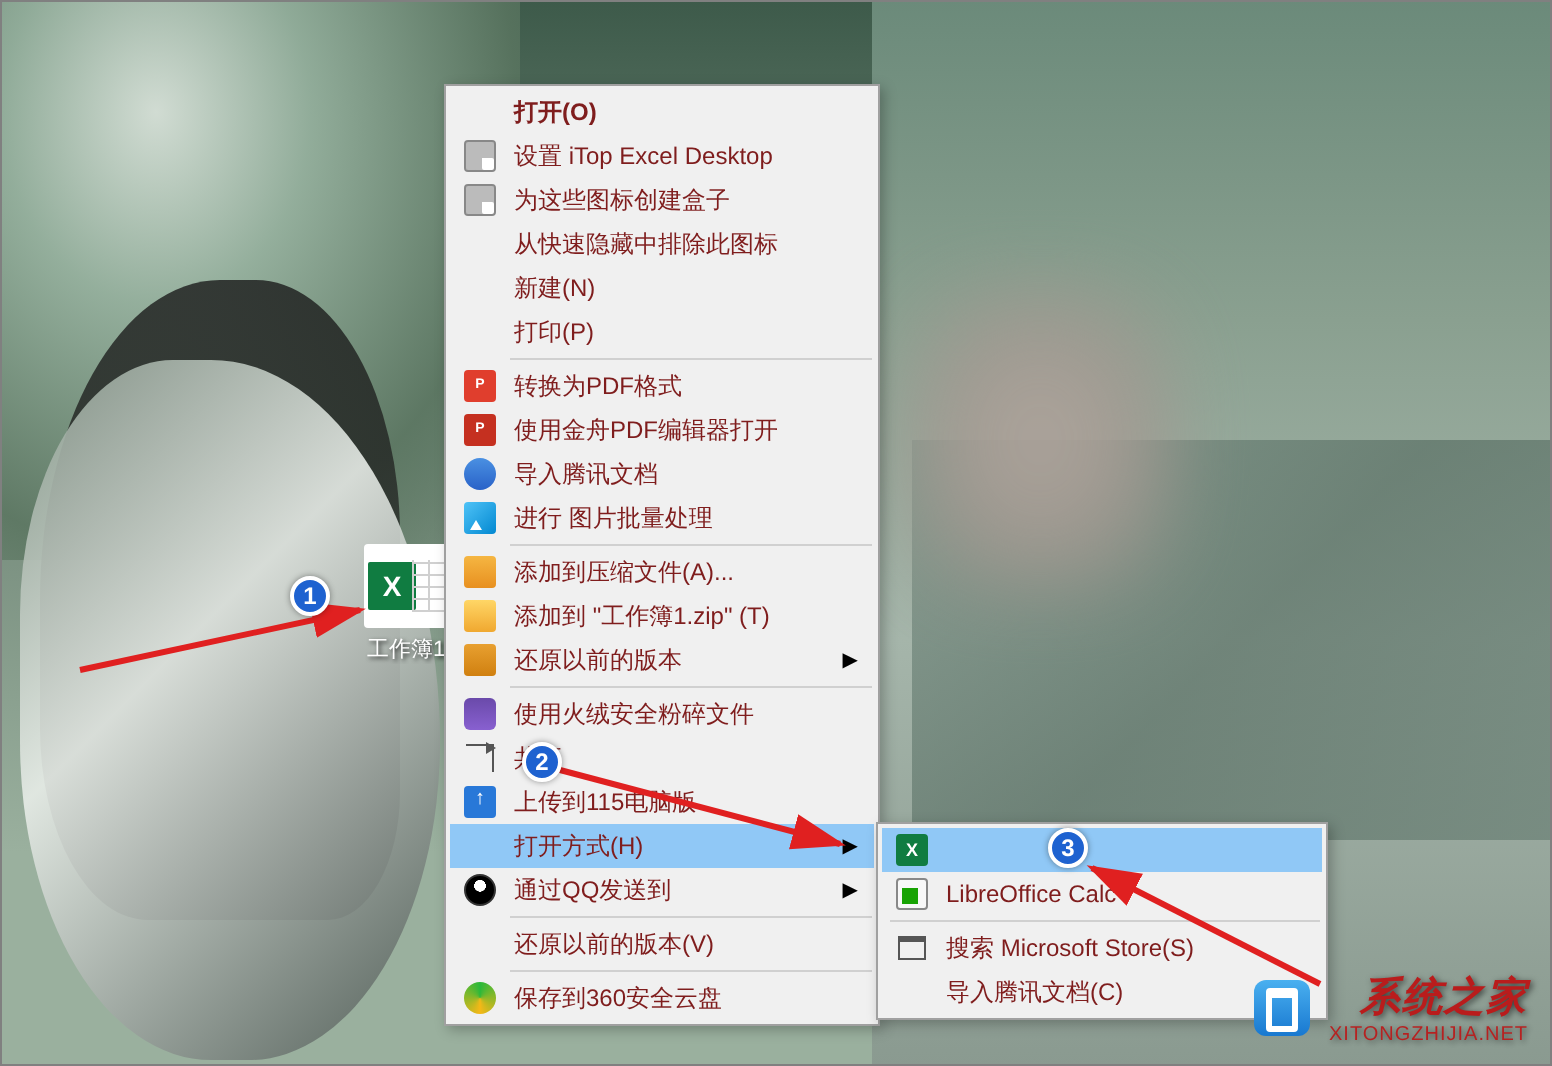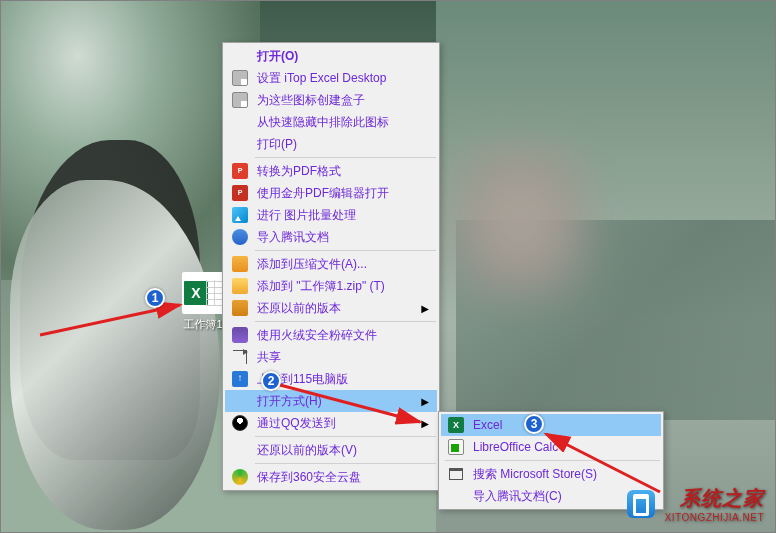--- a/index.html
+++ b/index.html
@@ -129,21 +129,21 @@
     .menu-icon {
       width: 22px; height: 18px;
       display: flex;
       align-items: center;
       justify-content: center;
       flex-shrink: 0;
     }
     .menu-text {
       flex: 1;
       padding-left: 6px;
-      color: #6d28d9;
+      color: #7f1d1d;
       white-space: nowrap;
     }
     .menu-arrow {
       font-size: 10px;
       color: #000;
     }
     .menu-sep {
       height: 1px;
       background: #d0d0d0;
       margin: 2px 1px 2px 30px;
@@ -263,46 +263,50 @@
         <span class="ico ico-grid"></span>
       </span>
     <span class="menu-text">为这些图标创建盒子</span>
   </div>
   <div class="menu-item">
     <span class="menu-icon"></span>
     <span class="menu-text">从快速隐藏中排除此图标</span>
   </div>
   <div class="menu-item">
     <span class="menu-icon"></span>
+    <span class="menu-text">新建(N)</span>
+  </div>
+  <div class="menu-item">
+    <span class="menu-icon"></span>
     <span class="menu-text">打印(P)</span>
   </div>
   <div class="menu-sep"></div>
   <div class="menu-item">
     <span class="menu-icon">
         <span class="ico ico-pdf">P</span>
       </span>
     <span class="menu-text">转换为PDF格式</span>
   </div>
   <div class="menu-item">
     <span class="menu-icon">
         <span class="ico ico-pdf2">P</span>
       </span>
     <span class="menu-text">使用金舟PDF编辑器打开</span>
   </div>
   <div class="menu-item">
     <span class="menu-icon">
+        <span class="ico ico-tencent"></span>
+      </span>
+    <span class="menu-text">导入腾讯文档</span>
+  </div>
+  <div class="menu-item">
+    <span class="menu-icon">
         <span class="ico ico-img"></span>
       </span>
     <span class="menu-text">进行 图片批量处理</span>
-  </div>
-  <div class="menu-item">
-    <span class="menu-icon">
-        <span class="ico ico-tencent"></span>
-      </span>
-    <span class="menu-text">导入腾讯文档</span>
   </div>
   <div class="menu-sep"></div>
   <div class="menu-item">
     <span class="menu-icon">
         <span class="ico ico-zip1"></span>
       </span>
     <span class="menu-text">添加到压缩文件(A)...</span>
   </div>
   <div class="menu-item">
     <span class="menu-icon">
@@ -360,21 +364,20 @@
       </span>
     <span class="menu-text">保存到360安全云盘</span>
   </div>
 </div>
 
 <div class="context-menu sub-menu">
   <div class="menu-item highlighted">
     <span class="menu-icon">
         <span class="ico ico-excel">X</span>
       </span>
-    <span class="menu-text">Excel</span>
   </div>
   <div class="menu-item">
     <span class="menu-icon">
         <span class="ico ico-libre"></span>
       </span>
     <span class="menu-text">LibreOffice Calc</span>
   </div>
   <div class="menu-sep" style="margin-left:4px"></div>
   <div class="menu-item">
     <span class="menu-icon">

